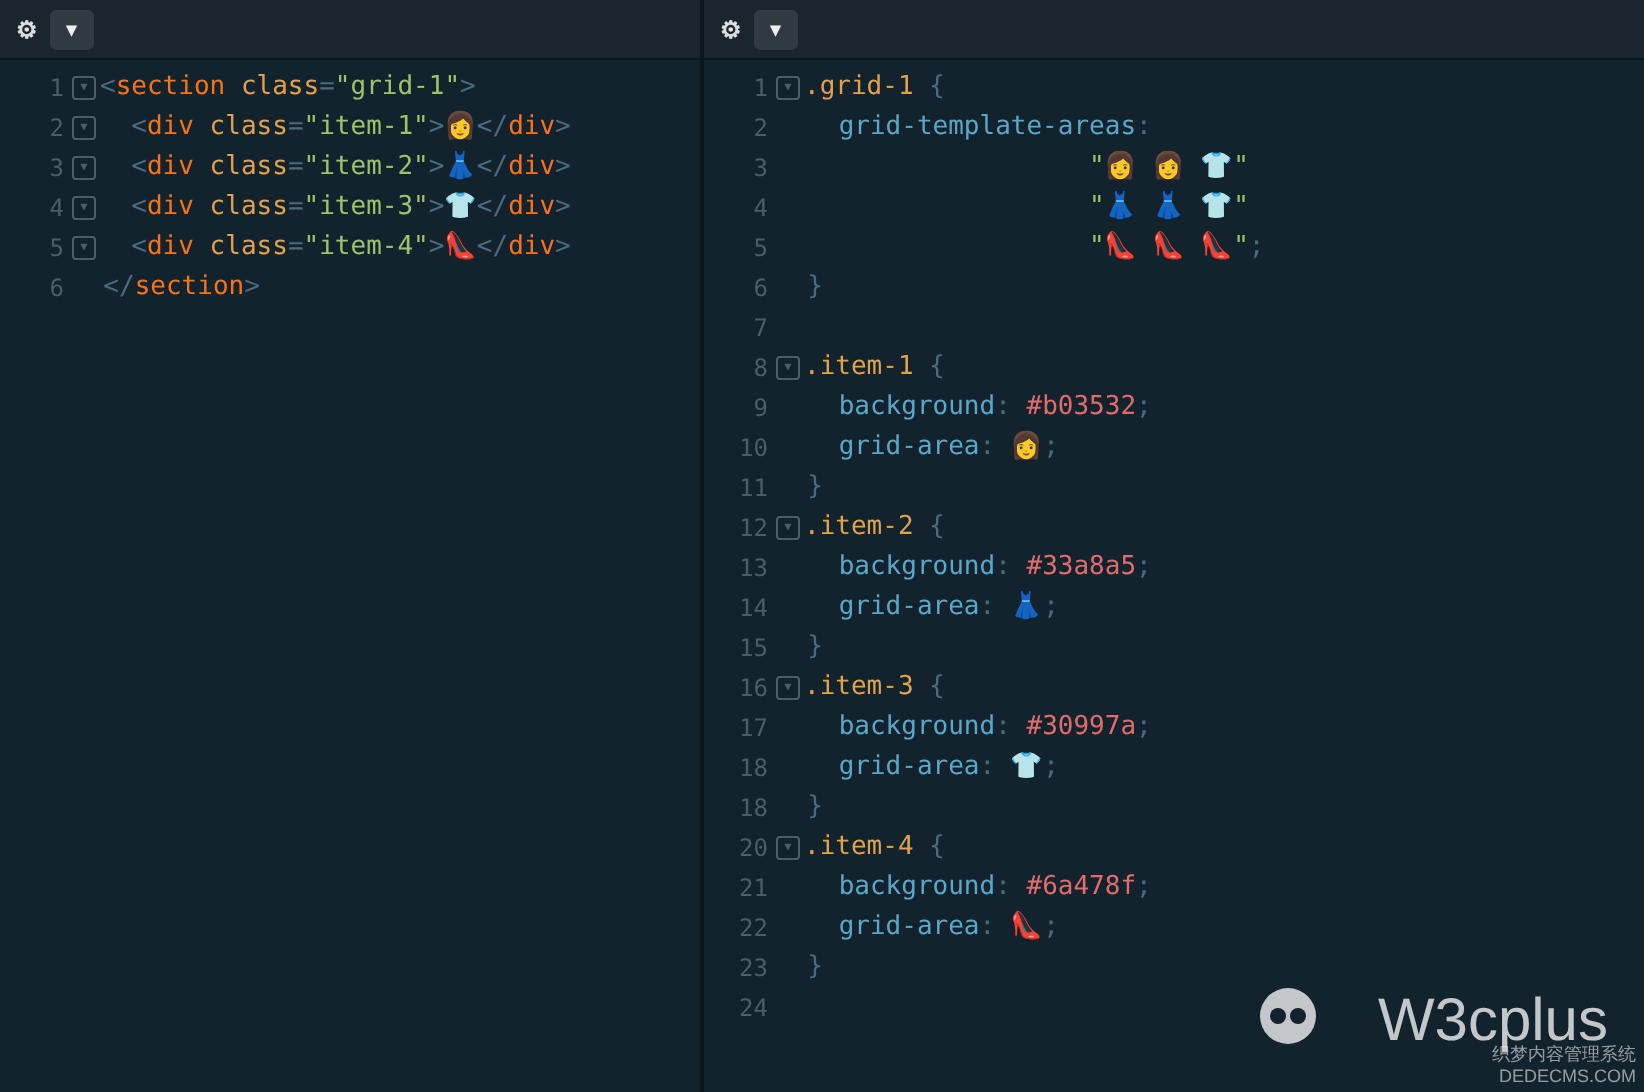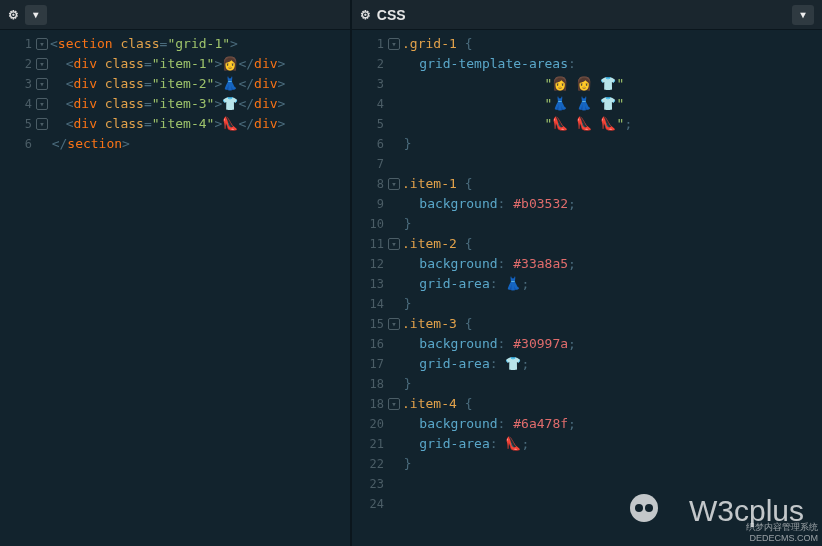--- a/index.html
+++ b/index.html
@@ -135,21 +135,20 @@
         <div class="line"><span class="fold">▾</span>  <span class="punct">&lt;</span><span class="tag">div</span> <span class="attr">class</span><span class="punct">=</span><span class="str">"item-3"</span><span class="punct">&gt;</span><span class="txt">👕</span><span class="punct">&lt;/</span><span class="tag">div</span><span class="punct">&gt;</span></div>
         <div class="line"><span class="fold">▾</span>  <span class="punct">&lt;</span><span class="tag">div</span> <span class="attr">class</span><span class="punct">=</span><span class="str">"item-4"</span><span class="punct">&gt;</span><span class="txt">👠</span><span class="punct">&lt;/</span><span class="tag">div</span><span class="punct">&gt;</span></div>
         <div class="line">  <span class="punct">&lt;/</span><span class="tag">section</span><span class="punct">&gt;</span></div>
       </div>
   </div>
 </div>
 
 <div class="pane pane-right">
   <div class="pane-head">
     <span class="gear">⚙</span>
-    <span class="title">CSS</span>
     <span class="drop">▾</span>
   </div>
   <div class="editor">
     <div class="gutter" id="css-gutter">
         <div class="ln">1</div>
         <div class="ln">2</div>
         <div class="ln">3</div>
         <div class="ln">4</div>
         <div class="ln">5</div>
         <div class="ln">6</div>
@@ -175,20 +174,21 @@
     <div class="code" id="css-code">
         <div class="line"><span class="fold">▾</span><span class="sel">.grid-1</span> <span class="punct">{</span></div>
         <div class="line">    <span class="prop">grid-template-areas</span><span class="punct">:</span></div>
         <div class="line">                    <span class="str">"👩 👩 👕"</span></div>
         <div class="line">                    <span class="str">"👗 👗 👕"</span></div>
         <div class="line">                    <span class="str">"👠 👠 👠"</span><span class="punct">;</span></div>
         <div class="line">  <span class="punct">}</span></div>
         <div class="line"></div>
         <div class="line"><span class="fold">▾</span><span class="sel">.item-1</span> <span class="punct">{</span></div>
         <div class="line">    <span class="prop">background</span><span class="punct">:</span> <span class="hex">#b03532</span><span class="punct">;</span></div>
+        <div class="line">    <span class="prop">grid-area</span><span class="punct">:</span> <span class="txt">👩</span><span class="punct">;</span></div>
         <div class="line">  <span class="punct">}</span></div>
         <div class="line"><span class="fold">▾</span><span class="sel">.item-2</span> <span class="punct">{</span></div>
         <div class="line">    <span class="prop">background</span><span class="punct">:</span> <span class="hex">#33a8a5</span><span class="punct">;</span></div>
         <div class="line">    <span class="prop">grid-area</span><span class="punct">:</span> <span class="txt">👗</span><span class="punct">;</span></div>
         <div class="line">  <span class="punct">}</span></div>
         <div class="line"><span class="fold">▾</span><span class="sel">.item-3</span> <span class="punct">{</span></div>
         <div class="line">    <span class="prop">background</span><span class="punct">:</span> <span class="hex">#30997a</span><span class="punct">;</span></div>
         <div class="line">    <span class="prop">grid-area</span><span class="punct">:</span> <span class="txt">👕</span><span class="punct">;</span></div>
         <div class="line">  <span class="punct">}</span></div>
         <div class="line"><span class="fold">▾</span><span class="sel">.item-4</span> <span class="punct">{</span></div>

